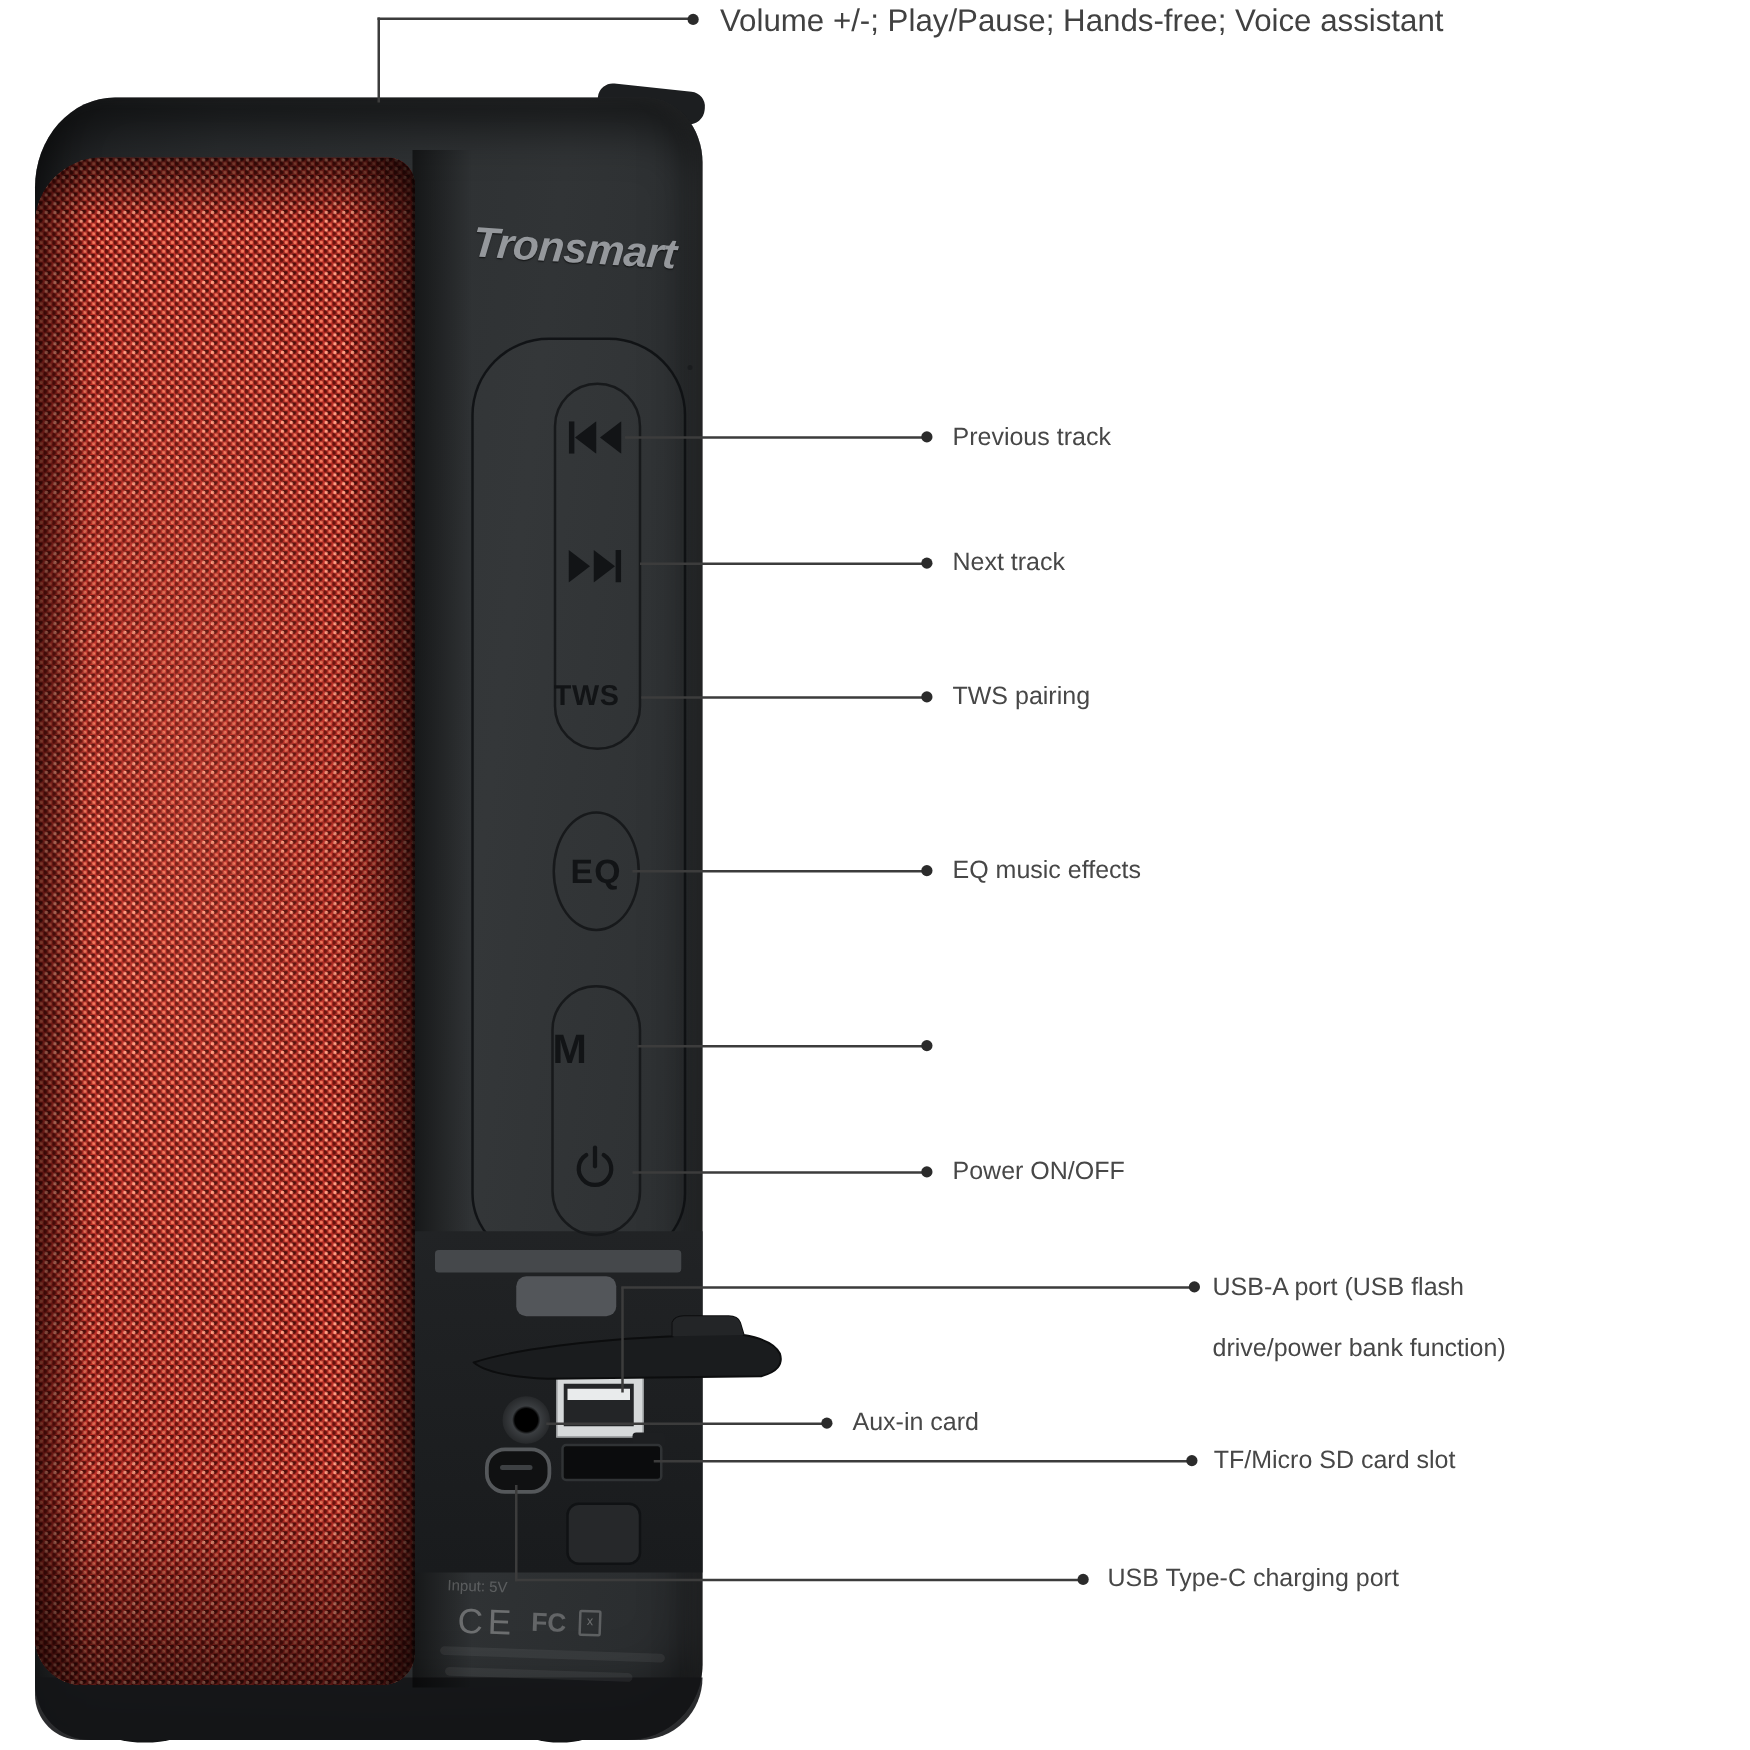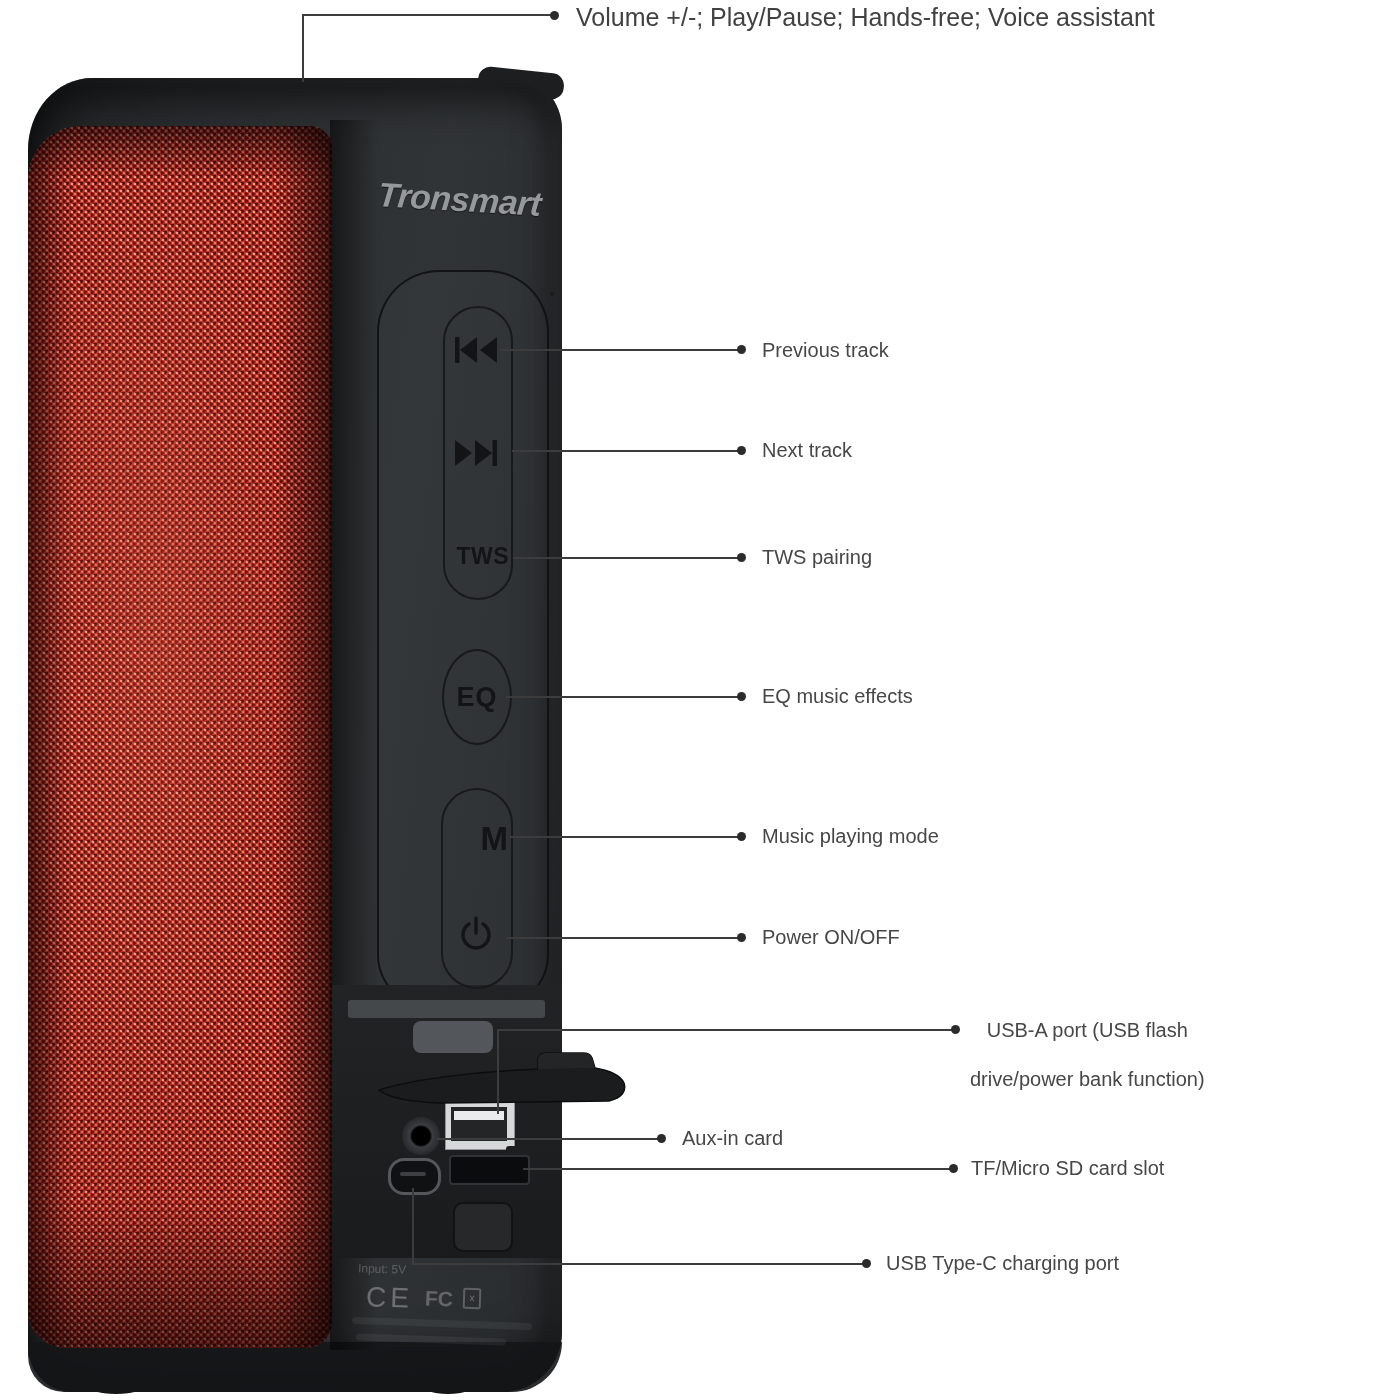--- a/index.html
+++ b/index.html
@@ -46,21 +46,21 @@
   
   .panel{position:absolute;left:377px;top:270px;width:168px;height:733px;z-index:3;
         border:2px solid rgba(12,14,16,.85);border-radius:62px 62px 52px 52px;
         background:rgba(255,255,255,.015);}
   .pill{position:absolute;border:2px solid #17191b;border-radius:38px;z-index:4;}
   .pill1{left:443px;top:306px;width:66px;height:290px;}
   .pill2{left:441px;top:788px;width:68px;height:197px;}
   .eq-circle{position:absolute;left:442px;top:649px;width:66px;height:92px;z-index:4;
         border:2px solid #17191b;border-radius:50%;display:flex;align-items:center;justify-content:center;}
   .btn-ic{position:absolute;z-index:5;}
-  .btn-txt{position:absolute;z-index:5;color:#121416;text-align:right;width:66px;}
+  .btn-txt{position:absolute;z-index:5;color:#121416;text-align:left;width:66px;}
   .tws{left:443px;top:543px;font-size:23px;font-weight:700;letter-spacing:.5px;}
   .eqt{color:#121416;font-size:27px;font-weight:600;letter-spacing:1px;}
   .mbt{left:442px;top:820px;font-size:33px;font-weight:600;}
   .speck{position:absolute;left:550px;top:292px;width:4px;height:4px;border-radius:50%;
         background:#1a1c1e;z-index:4;}
 
   
   .recess{position:absolute;left:332px;top:985px;width:230px;height:273px;z-index:3;
         background:linear-gradient(180deg,#212325,#191b1d);}
   .gray-strip{position:absolute;left:348px;top:1000px;width:197px;height:18px;z-index:4;
@@ -96,21 +96,21 @@
         font-size:10px;line-height:15px;text-align:center;transform:rotate(2deg);}
   .fuzz{position:absolute;z-index:4;background:rgba(255,255,255,.06);border-radius:4px;height:7px;}
   .foot{position:absolute;z-index:0;background:#131415;border-radius:50%;height:18px;}
 
   
   .line-h{position:absolute;height:2px;background:#3c3c3c;z-index:6;}
   .line-v{position:absolute;width:2px;background:#3c3c3c;z-index:6;}
   .dot{position:absolute;width:9px;height:9px;border-radius:50%;background:#2b2b2b;z-index:6;}
   .lbl{position:absolute;font-size:20px;line-height:35px;color:#474747;white-space:nowrap;z-index:6;}
   .lbl-top{font-size:25px;color:#414141;}
-  .lbl-2l{line-height:49px;text-align:center;}
+  .lbl-2l{line-height:49px;}
 </style>
 </head>
 <body>
 
 <div class="scene">
 
   <div>
     <div class="top-bump"></div>
     <div class="foot" style="left:85px;top:1376px;width:62px;"></div>
     <div class="foot" style="left:420px;top:1376px;width:56px;"></div>
@@ -203,21 +203,20 @@
   <div class="dot" style="left:951px;top:1025px;"></div>
   <div class="dot" style="left:657px;top:1134px;"></div>
   <div class="dot" style="left:949px;top:1164px;"></div>
   <div class="dot" style="left:862px;top:1259px;"></div>
 
   <div class="lbl lbl-top" style="left:576px;top:0px;">Volume +/-; Play/Pause; Hands-free; Voice assistant</div>
   <div class="lbl" style="left:762px;top:333px;">Previous track</div>
   <div class="lbl" style="left:762px;top:433px;">Next track</div>
   <div class="lbl" style="left:762px;top:540px;">TWS pairing</div>
   <div class="lbl" style="left:762px;top:679px;">EQ music effects</div>
-  <div class="lbl" style="left:762px;top:819px;">Music playing mode</div>
   <div class="lbl" style="left:762px;top:920px;">Power ON/OFF</div>
   <div class="lbl lbl-2l" style="left:970px;top:1006px;">
     <div>USB-A port (USB flash</div>
     <div>drive/power bank function)</div>
   </div>
   <div class="lbl" style="left:682px;top:1121px;">Aux-in card</div>
   <div class="lbl" style="left:971px;top:1151px;">TF/Micro SD card slot</div>
   <div class="lbl" style="left:886px;top:1246px;">USB Type-C charging port</div>
 
 </div>

